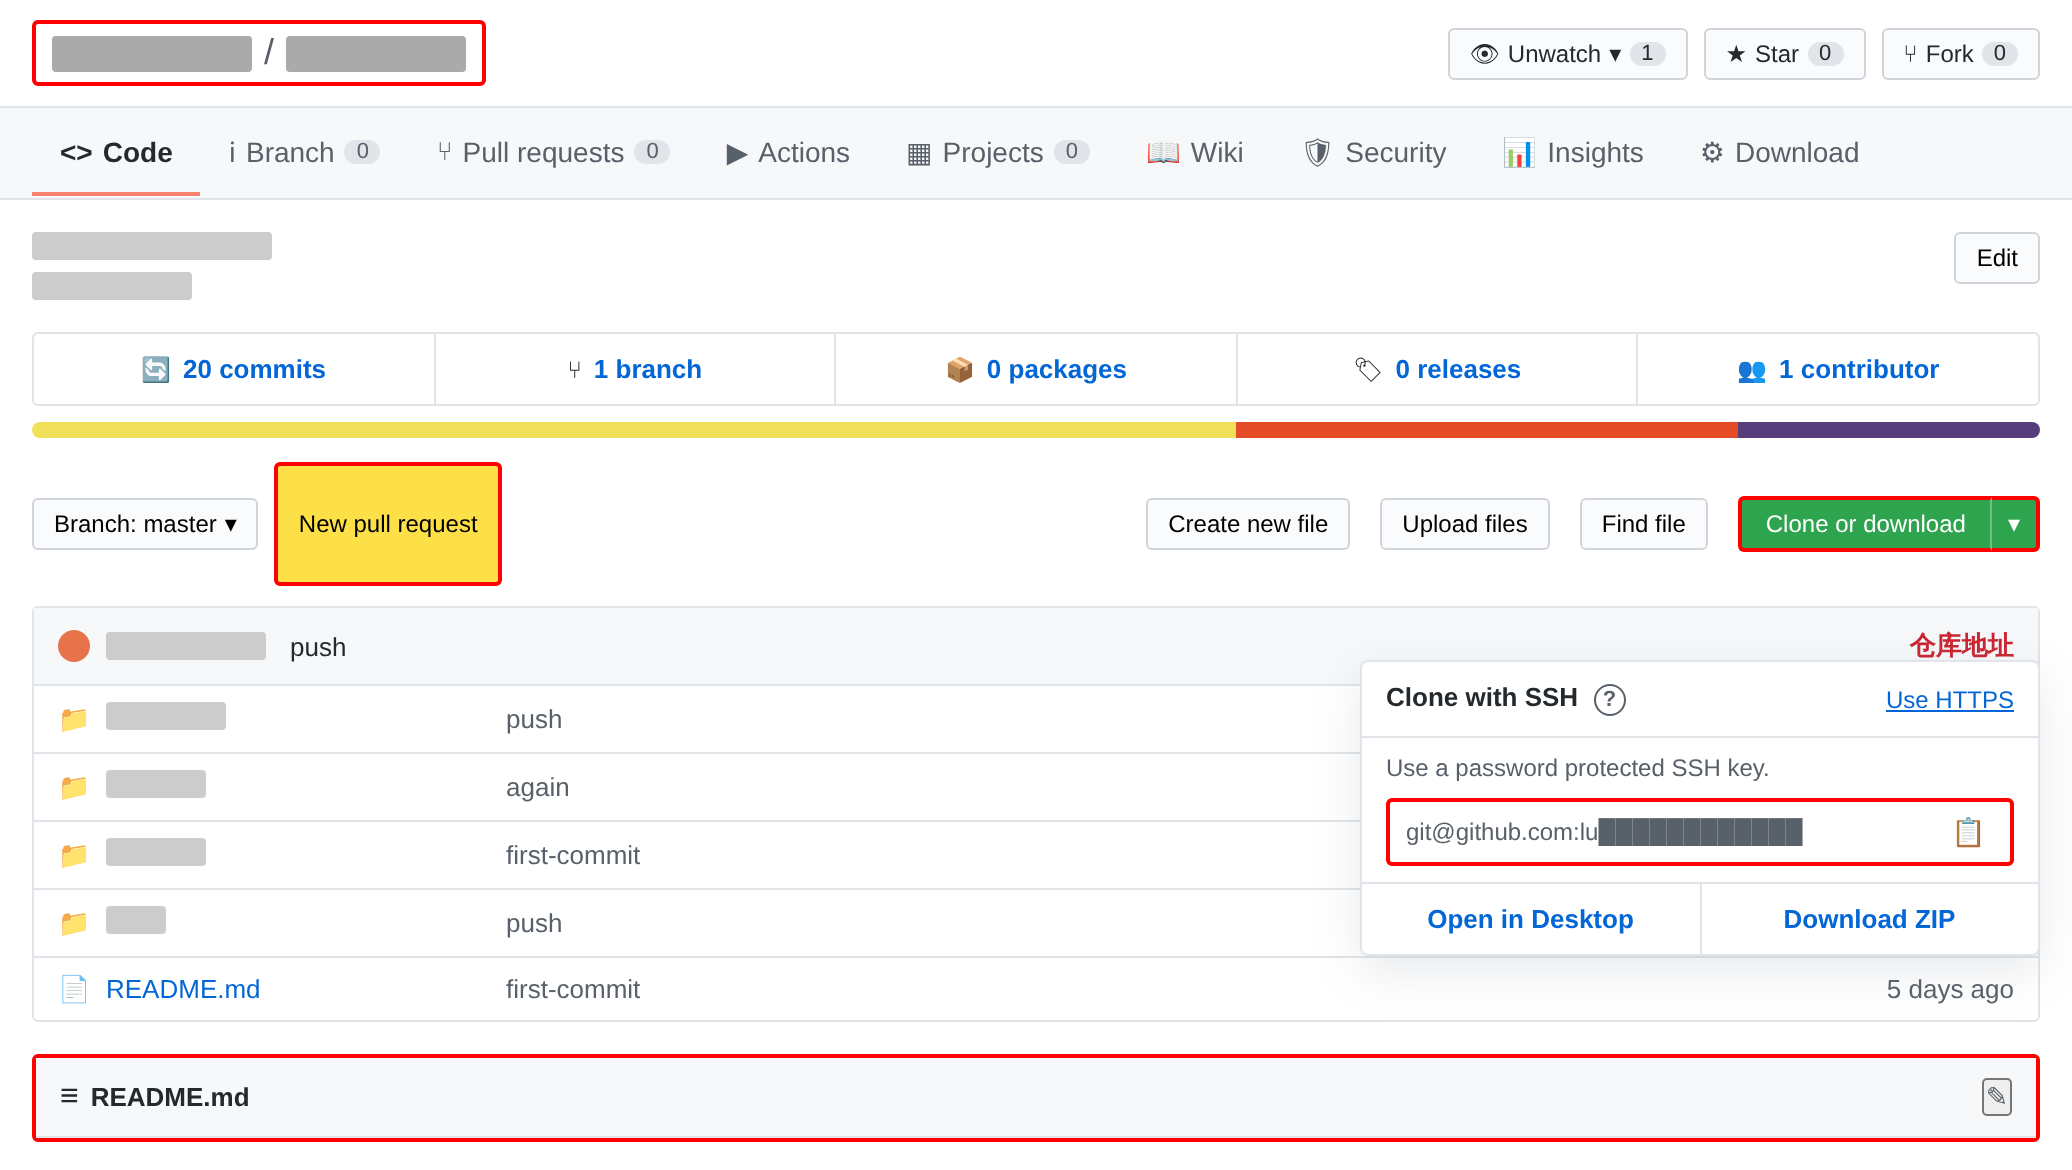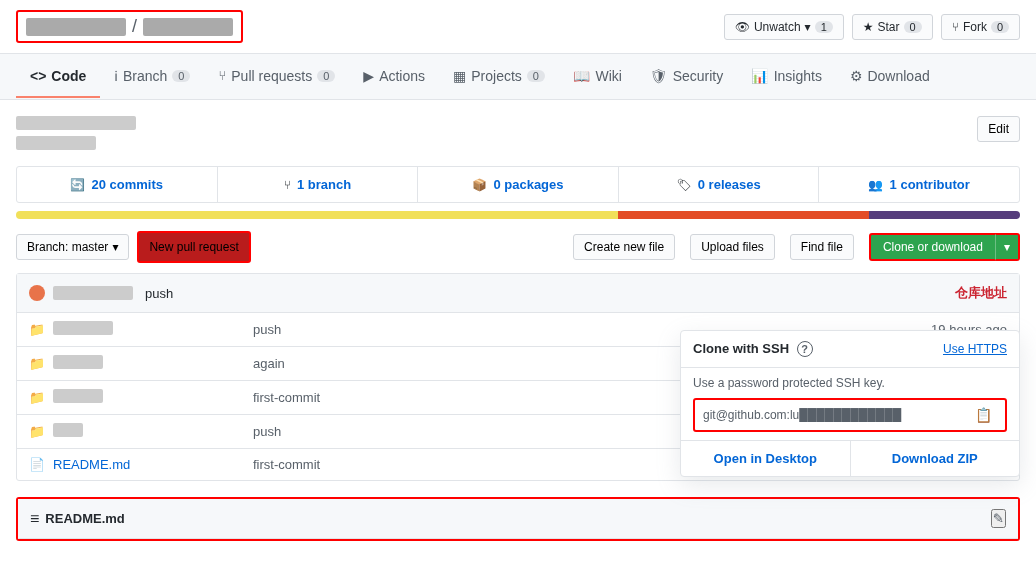--- a/index.html
+++ b/index.html
@@ -34,21 +34,21 @@
     .stat-item a { color: #0366d6; text-decoration: none; font-weight: 600; }
 
     
     .lang-bar { display: flex; height: 8px; border-radius: 4px; overflow: hidden; margin-bottom: 12px; }
     .lang-seg { height: 100%; }
 
     
     .toolbar { display: flex; align-items: center; justify-content: space-between; margin-bottom: 10px; }
     .toolbar-left { display: flex; gap: 8px; align-items: center; }
     .branch-btn { display: flex; align-items: center; gap: 4px; padding: 5px 10px; border: 1px solid #d1d5da; border-radius: 3px; background: #fafbfc; cursor: pointer; font-size: 12px; }
-    .new-pr-btn { padding: 7px 10px; border: 1px solid #d1d5da; border-radius: 3px; background: #b91c1c; cursor: pointer; font-size: 12px; border: 2px solid red; }
+    .new-pr-btn { padding: 22px 10px; border: 1px solid #d1d5da; border-radius: 3px; background: #fde047; cursor: pointer; font-size: 12px; border: 2px solid red; }
     .toolbar-right { display: flex; gap: 15px; align-items: center; }
     .tbar-btn { padding: 5px 10px; border: 1px solid #d1d5da; border-radius: 3px; background: #fafbfc; cursor: pointer; font-size: 12px; }
 
     
     .file-table { border: 1px solid #e1e4e8; border-radius: 3px; margin-bottom: 16px; }
     .file-table-header { background: #f6f8fa; padding: 10px 12px; border-bottom: 1px solid #e1e4e8; display: flex; align-items: center; gap: 8px; font-size: 13px; }
     .file-row { display: flex; align-items: center; padding: 8px 12px; border-bottom: 1px solid #e1e4e8; font-size: 13px; }
     .file-row:last-child { border-bottom: none; }
     .file-icon { width: 16px; margin-right: 8px; color: #6a737d; }
     .file-name { width: 200px; color: #0366d6; text-decoration: none; flex-shrink: 0; }

